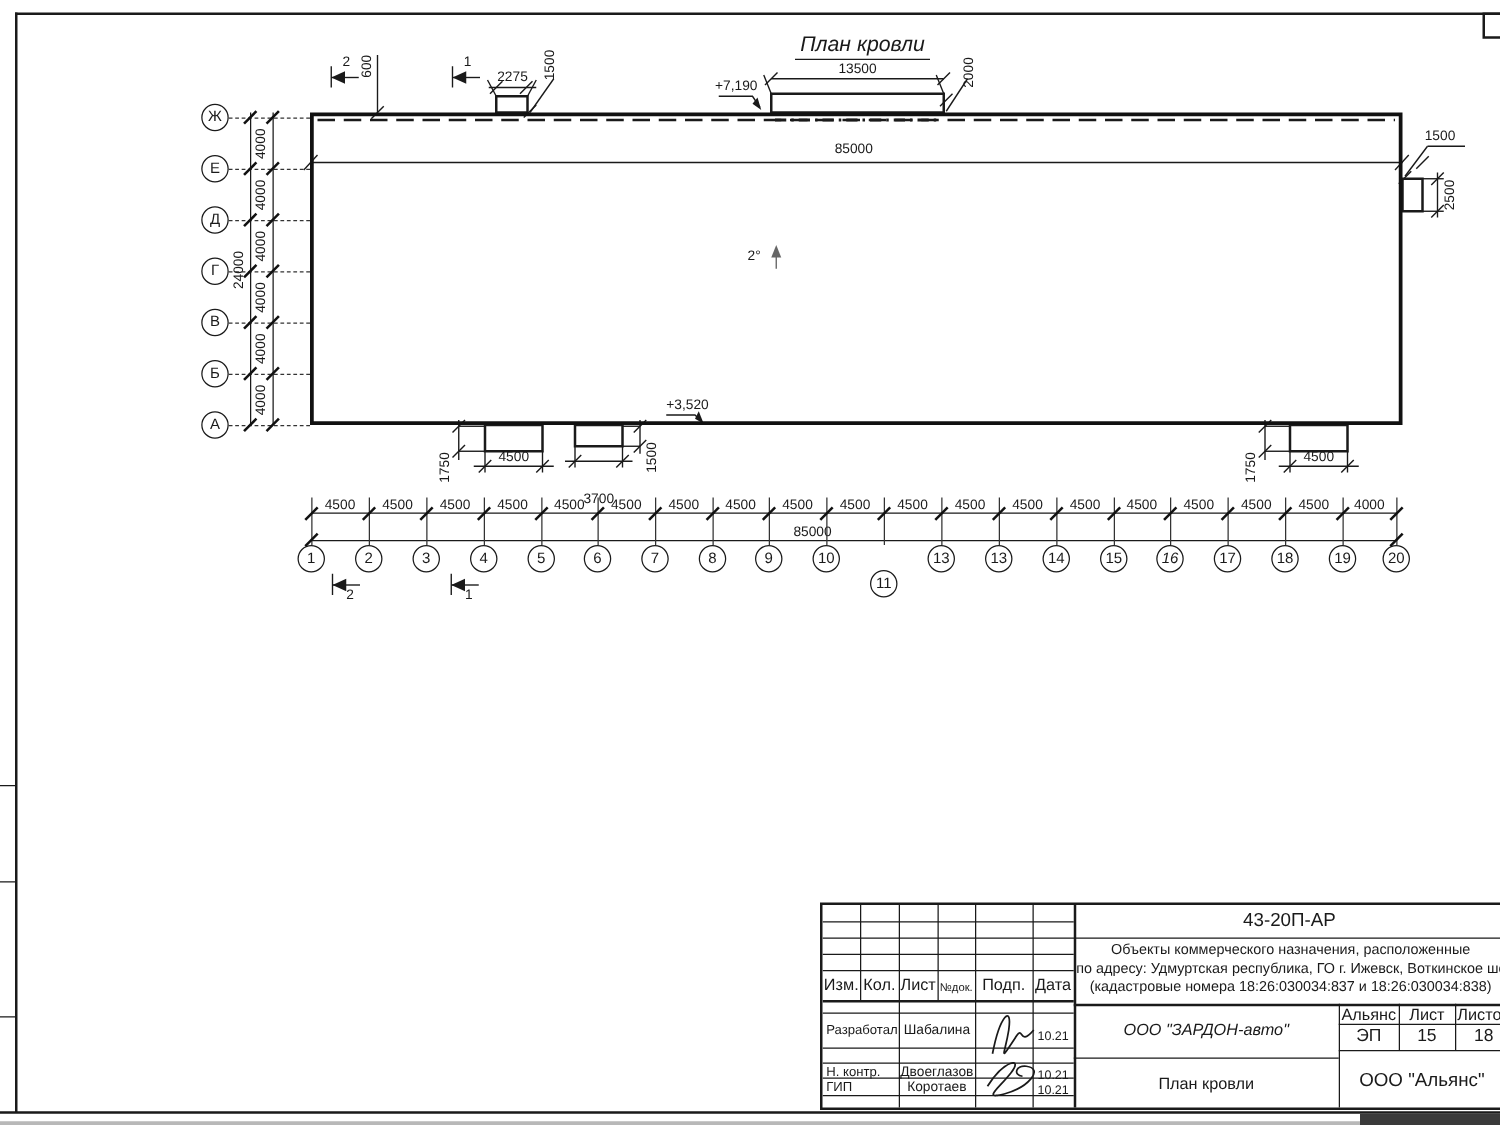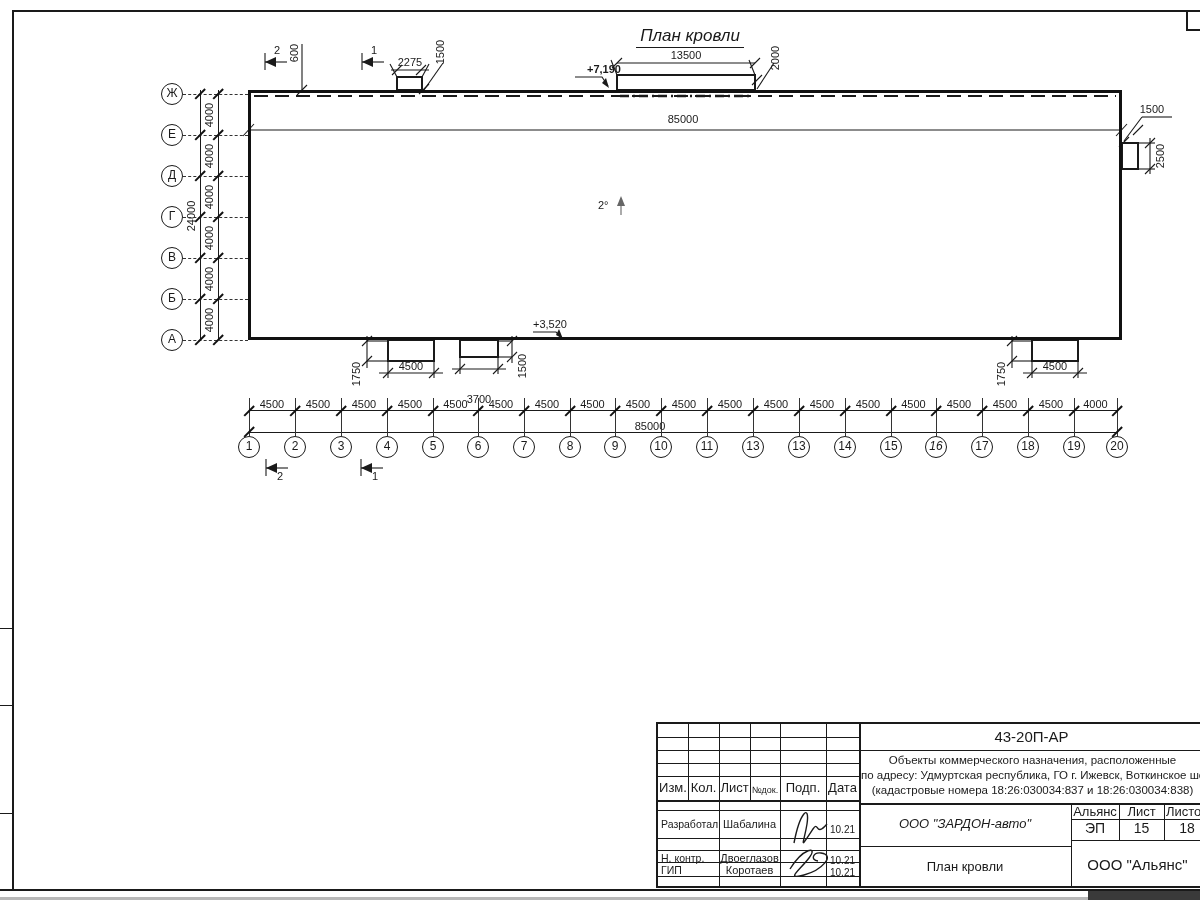--- a/index.html
+++ b/index.html
@@ -145,21 +145,21 @@
   <div class="abs" style="left:248px;top:90px;width:874px;height:250px;border:3px solid #111;box-sizing:border-box;"></div>
 
   <div class="ln" style="left:249px;top:410px;width:869px;height:1px;"></div>
   <div class="ln" style="left:249px;top:432px;width:868px;height:1px;"></div>
   <div class="ln" style="left:200px;top:90px;width:1px;height:250px;"></div>
   <div class="ln" style="left:218px;top:90px;width:1px;height:250px;"></div>
 
   <div class="title c" style="left:590px;top:26px;width:200px;"><span>План кровли</span></div>
   <div class="dim c" style="left:633px;top:113px;width:100px;">85000</div>
   <div class="dim" style="left:598px;top:199px;width:20px;">2°</div>
-  <div class="dim c" style="left:583px;top:63px;width:42px;font-weight:bold;">+7,190</div>
+  <div class="dim c" style="left:568px;top:63px;width:42px;">+7,190</div>
   <div class="dim c" style="left:527px;top:318px;width:46px;">+3,520</div>
   <div class="dim c" style="left:268px;top:44px;width:18px;">2</div>
   <div class="dim c" style="left:365px;top:44px;width:18px;">1</div>
   <div class="dim c" style="left:271px;top:470px;width:18px;">2</div>
   <div class="dim c" style="left:366px;top:470px;width:18px;">1</div>
   <div class="dim c rot" style="left:274px;top:47px;width:40px;">600</div>
   <div class="dim c" style="left:386px;top:56px;width:48px;">2275</div>
   <div class="dim c rot" style="left:420px;top:46px;width:40px;">1500</div>
   <div class="dim c" style="left:656px;top:49px;width:60px;">13500</div>
   <div class="dim c rot" style="left:755px;top:52px;width:40px;">2000</div>
@@ -210,21 +210,21 @@
       <div class="abs" style="left: 615px; top: 398px; width: 1px; height: 38px; background: rgb(51, 51, 51);"></div>
       <div class="abs" style="left: 608px; top: 409.5px; width: 14px; height: 1.5px; background: rgb(17, 17, 17); transform: rotate(-45deg);"></div>
       <div class="bubble" style="left: 604px; top: 436px;">9</div>
       <div class="dim c" style="left: 616px; top: 398px; width: 44px;">4500</div>
       <div class="abs" style="left: 661px; top: 398px; width: 1px; height: 38px; background: rgb(51, 51, 51);"></div>
       <div class="abs" style="left: 654px; top: 409.5px; width: 14px; height: 1.5px; background: rgb(17, 17, 17); transform: rotate(-45deg);"></div>
       <div class="bubble" style="left: 650px; top: 436px;">10</div>
       <div class="dim c" style="left: 662px; top: 398px; width: 44px;">4500</div>
       <div class="abs" style="left: 707px; top: 398px; width: 1px; height: 38px; background: rgb(51, 51, 51);"></div>
       <div class="abs" style="left: 700px; top: 409.5px; width: 14px; height: 1.5px; background: rgb(17, 17, 17); transform: rotate(-45deg);"></div>
-      <div class="bubble" style="left: 696px; top: 436px;">11</div>
+      <div class="bubble" style="left: 696px; top: 456px;">11</div>
       <div class="dim c" style="left: 708px; top: 398px; width: 44px;">4500</div>
       <div class="abs" style="left: 753px; top: 398px; width: 1px; height: 38px; background: rgb(51, 51, 51);"></div>
       <div class="abs" style="left: 746px; top: 409.5px; width: 14px; height: 1.5px; background: rgb(17, 17, 17); transform: rotate(-45deg);"></div>
       <div class="bubble" style="left: 742px; top: 436px;">13</div>
       <div class="dim c" style="left: 754px; top: 398px; width: 44px;">4500</div>
       <div class="abs" style="left: 799px; top: 398px; width: 1px; height: 38px; background: rgb(51, 51, 51);"></div>
       <div class="abs" style="left: 792px; top: 409.5px; width: 14px; height: 1.5px; background: rgb(17, 17, 17); transform: rotate(-45deg);"></div>
       <div class="bubble" style="left: 788px; top: 436px;">13</div>
       <div class="dim c" style="left: 800px; top: 398px; width: 44px;">4500</div>
       <div class="abs" style="left: 845px; top: 398px; width: 1px; height: 38px; background: rgb(51, 51, 51);"></div>

